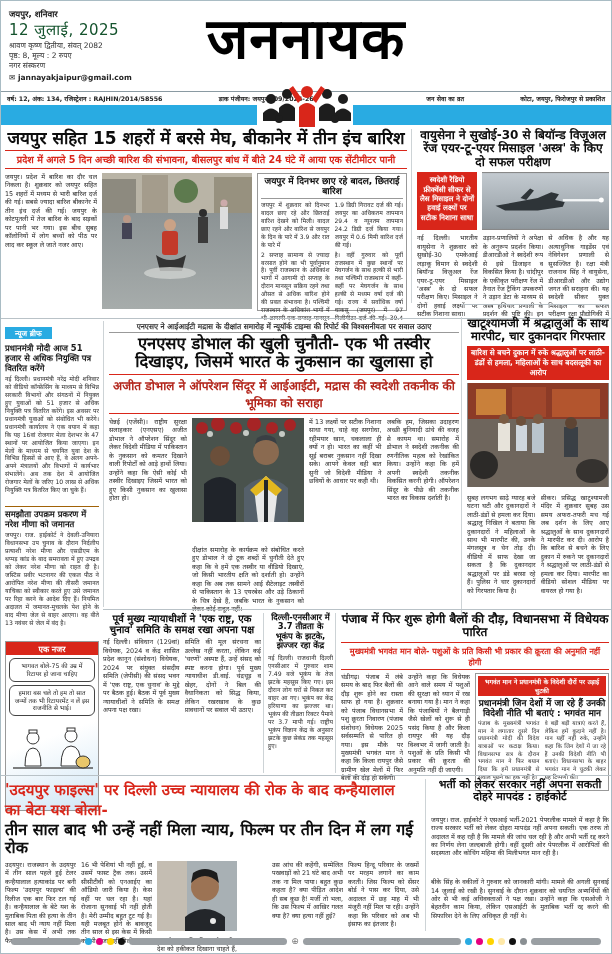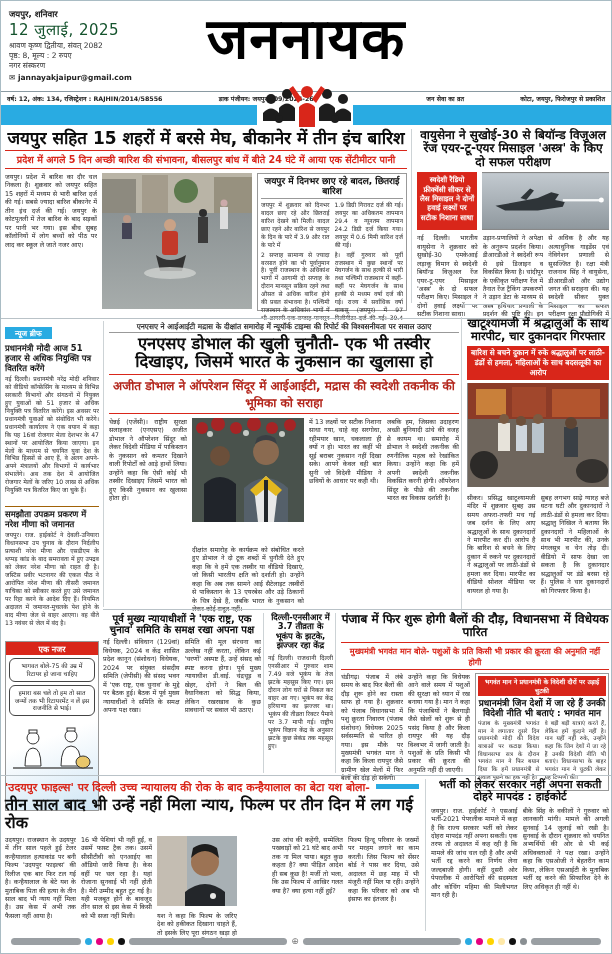--- a/index.html
+++ b/index.html
@@ -248,22 +248,22 @@
       <rect x="48" y="42" width="11" height="26" fill="#cfd6dd"></rect>
         <circle cx="53" cy="38" r="5" fill="#6d4f3a"></circle>
       <rect x="64" y="40" width="12" height="30" fill="#b9c4cc"></rect>
         <circle cx="70" cy="36" r="5" fill="#7a5b43"></circle>
       <rect x="96" y="44" width="14" height="30" fill="#3a3f45"></rect>
         <circle cx="103" cy="40" r="6" fill="#5d4433"></circle>
       <ellipse cx="16" cy="82" rx="14" ry="14" fill="#2c2a28"></ellipse>
       <ellipse cx="124" cy="88" rx="16" ry="12" fill="#35322f"></ellipse>
     </svg>
     <div class="cols" style="margin-top:3px;height:116px;">
+      <div class="body-txt" style="flex:1;">सुबह लगभग साढ़े ग्यारह बजे घटना घटी और दुकानदारों ने लाठी-डंडों से हमला कर दिया। श्रद्धालु निखिल ने बताया कि दुकानदारों ने महिलाओं के साथ भी मारपीट की, उनके मंगलसूत्र व चेन तोड़ दी। वीडियो में साफ देखा जा सकता है कि दुकानदार श्रद्धालुओं पर डंडे बरसा रहे हैं। पुलिस ने चार दुकानदारों को गिरफ्तार किया है।</div>
       <div class="body-txt" style="flex:1;">सीकर। प्रसिद्ध खाटूश्यामजी मंदिर में शुक्रवार सुबह उस समय अफरा-तफरी मच गई जब दर्शन के लिए आए श्रद्धालुओं के साथ दुकानदारों ने मारपीट कर दी। आरोप है कि बारिश से बचने के लिए दुकान में रुकने पर दुकानदारों ने श्रद्धालुओं पर लाठी-डंडों से हमला कर दिया। मारपीट का वीडियो सोशल मीडिया पर वायरल हो गया है।</div>
-      <div class="body-txt" style="flex:1;">सुबह लगभग साढ़े ग्यारह बजे घटना घटी और दुकानदारों ने लाठी-डंडों से हमला कर दिया। श्रद्धालु निखिल ने बताया कि दुकानदारों ने महिलाओं के साथ भी मारपीट की, उनके मंगलसूत्र व चेन तोड़ दी। वीडियो में साफ देखा जा सकता है कि दुकानदार श्रद्धालुओं पर डंडे बरसा रहे हैं। पुलिस ने चार दुकानदारों को गिरफ्तार किया है।</div>
     </div>
   </div>
 
   <div class="rule" style="left:102px;top:608px;width:510px;height:1px;"></div>
 
   <div class="abs" style="left:102px;top:612px;width:158px;height:160px;">
     <div class="hl center" style="font-size:10px;">पूर्व मुख्य न्यायाधीशों ने 'एक राष्ट्र, एक चुनाव' समिति के समक्ष रखा अपना पक्ष</div>
     <div class="cols" style="margin-top:3px;height:126px;">
       <div class="body-txt" style="flex:1;">नई दिल्ली। संविधान (129वां) विधेयक, 2024 व केंद्र शासित प्रदेश कानून (संशोधन) विधेयक, 2024 पर संयुक्त संसदीय समिति (जेपीसी) की संसद भवन में 'एक राष्ट्र, एक चुनाव' के मुद्दे पर बैठक हुई। बैठक में पूर्व मुख्य न्यायाधीशों ने समिति के समक्ष अपना पक्ष रखा।</div>
       <div class="body-txt" style="flex:1;">समिति की मूल संरचना का उल्लेख नहीं करता, लेकिन कई 'चरणों' अस्पष्ट हैं, उन्हें संसद को स्पष्ट करना होगा। पूर्व मुख्य न्यायाधीश डी.वाई. चंद्रचूड़ व खेहर, दोनों ने बिल की वैधानिकता को सिद्ध किया, लेकिन रखरखाव के कुछ प्रावधानों पर सवाल भी उठाए।</div>
@@ -289,21 +289,21 @@
           <div class="body-txt" style="flex:1;font-size:5.8px;">वे बड़ी बड़ी यात्राएं करते हैं, लेकिन हमें कुदाने नहीं है। मान यहीं नहीं रुके, उन्होंने कहा कि जिन देशों में जा रहे हैं उनकी विदेशी नीति भी बताएं। विधानसभा के बाहर भगवंत मान ने चुटकी लेकर यह टिप्पणी की।</div>
         </div>
       </div>
     </div>
   </div>
 
   <div class="rule" style="left:0;top:774px;width:612px;height:1px;"></div>
 
   <div class="abs" style="left:4px;top:778px;width:414px;height:152px;">
     <div style="display:flex;align-items:center;">
-      <span class="red-sub" style="font-size:11px;">'उदयपुर फाइल्स' पर दिल्ली उच्च न्यायालय की रोक के बाद कन्हैयालाल का बेटा यश बोला-</span>
+      <span class="red-sub" style="font-size:15px;">'उदयपुर फाइल्स' पर दिल्ली उच्च न्यायालय की रोक के बाद कन्हैयालाल का बेटा यश बोला-</span>
       <span style="flex:1;height:5px;background:#29abe2;margin-left:6px;"></span>
     </div>
     <div class="hl" style="font-size:16px;margin-top:2px;">तीन साल बाद भी उन्हें नहीं मिला न्याय, फिल्म पर तीन दिन में लग गई रोक</div>
     <div class="cols" style="margin-top:4px;height:104px;">
       <div class="body-txt" style="flex:1;">उदयपुर। राजस्थान के उदयपुर में तीन साल पहले हुई टेलर कन्हैयालाल हत्याकांड पर बनी फिल्म 'उदयपुर फाइल्स' की रिलीज एक बार फिर टल गई है। कन्हैयालाल के बेटे यश के मुताबिक पिता की हत्या के तीन साल बाद भी न्याय नहीं मिला है। उस केस में अभी तक फैसला नहीं आया है।</div>
       <div class="body-txt" style="flex:1;">16 भी पेशियां भी नहीं हुईं, व उसमें फास्ट ट्रैक तक। उसमें सीसीटीवी को एनआईए का ऑडियो जारी किया है। केस वहीं पर चल रहा है। यहां रोजाना सुनवाई भी नहीं होती है। मेरी उम्मीद बहुत टूट गई है। यही मजबूत होने के बावजूद तीन साल से इस केस में किसी को भी सजा नहीं मिली।</div>
       <div style="width:80px;">
         <svg class="photo" style="width:80px;height:70px;" viewBox="0 0 80 70">
           <rect width="80" height="70" fill="#a8b0b4"></rect>
           <rect x="0" y="0" width="30" height="70" fill="#c4bdb2"></rect>
@@ -314,21 +314,21 @@
         </svg>
         <div class="body-txt" style="height:30px;margin-top:2px;">यश ने कहा कि फिल्म के जरिए देश को हकीकत दिखाना चाहते हैं, तो इसके लिए पूरा संगठन खड़ा हो जाता है। तमाम ए-लिस्ट मैसेज आ जाते हैं कि नहीं, इस फिल्म पर रोक लगनी चाहिए। और फिर तीन दिन के अंदर हमें पता चल जाता है कि फिल्म पर रोक लग गई।</div>
       </div>
       <div class="body-txt" style="flex:1;margin-left:30px;">उस आंच की कहेंगी, सम्मेलित पखवाड़ों को 21 घंटे बाद अभी तक ना मिल पाया। बहुत कुछ कहता है? क्या पीड़ित आदेश ही सब कुछ है! मर्जी तो भला, कि उस फिल्म में आखिर गलत क्या है? क्या हत्या नहीं हुई?</div>
       <div class="body-txt" style="flex:1;">फिल्म हिन्दू परिवार के जख्मों पर मरहम लगाने का काम करती। जिस फिल्म को सेंसर बोर्ड ने पास कर दिया, उसे अदालत में छह माह में भी मंजूरी नहीं मिल पा रही। उन्होंने कहा कि परिवार को अब भी इंसाफ का इंतजार है।</div>
     </div>
   </div>
 
   <div class="abs vline" style="left:424px;top:778px;width:184px;height:152px;padding-left:5px;">
     <div class="hl center" style="font-size:11px;">भर्ती को लेकर सरकार नहीं अपना सकती दोहरे मापदंड : हाईकोर्ट</div>
-    <div class="cols" style="margin-top:3px;height:120px;">
+    <div class="cols" style="margin-top:12px;height:120px;flex-direction:column;">
       <div class="body-txt" style="flex:1;">जयपुर। राज. हाईकोर्ट ने एसआई भर्ती-2021 पेपरलीक मामले में कहा है कि राज्य सरकार भर्ती को लेकर दोहरा मापदंड नहीं अपना सकती। एक तरफ तो अदालत में कह रही है कि मामले की जांच चल रही है और अभी भर्ती रद्द करने का निर्णय लेना जल्दबाजी होगी। वहीं दूसरी ओर पेपरलीक में आरोपितों की सदस्यता और कोचिंग महिमा की मिलीभगत मान रही है।</div>
       <div class="body-txt" style="flex:1;">बीके सिंह के वकीलों ने गुरुवार को जानकारी मांगी। मामले की अगली सुनवाई 14 जुलाई को रखी है। सुनवाई के दौरान शुक्रवार को चयनित अभ्यर्थियों की ओर से भी कई अधिवक्ताओं ने पक्ष रखा। उन्होंने कहा कि एसओजी ने बेहतरीन काम किया, लेकिन एसआईटी के मुताबिक भर्ती रद्द करने की सिफारिश देने के लिए अधिकृत ही नहीं थे।</div>
     </div>
   </div>
 
   <div class="marks">
     <span class="pill" style="width:70px;"></span>
     <span class="dot" style="background:#29abe2;"></span>
     <span class="dot" style="background:#e6007e;"></span>
     <span class="dot" style="background:#ffd400;"></span>

